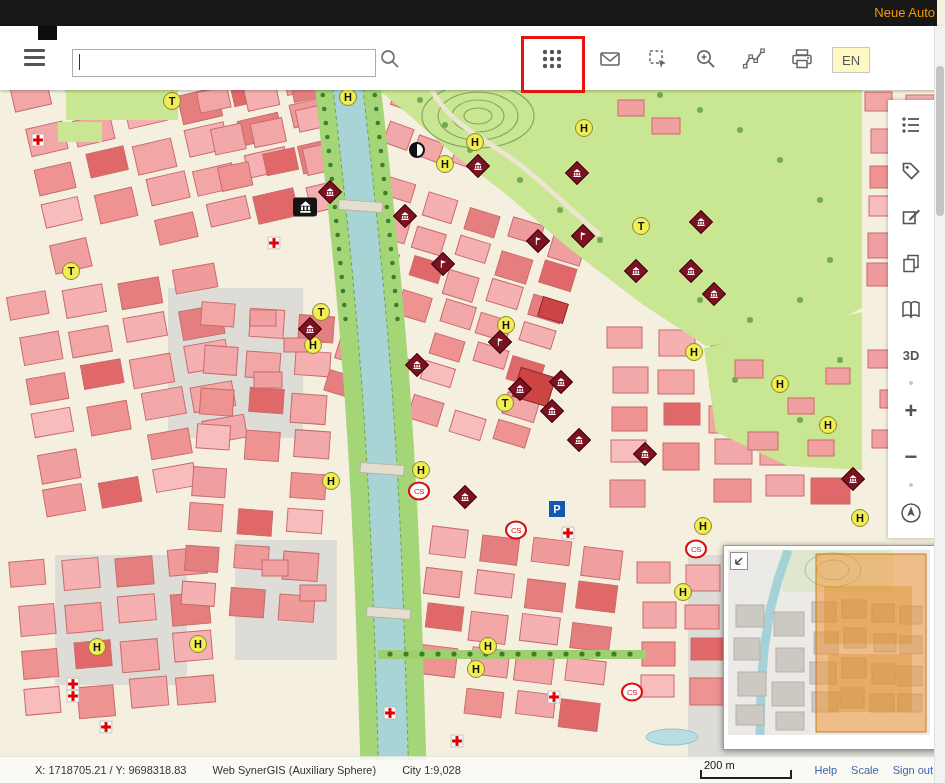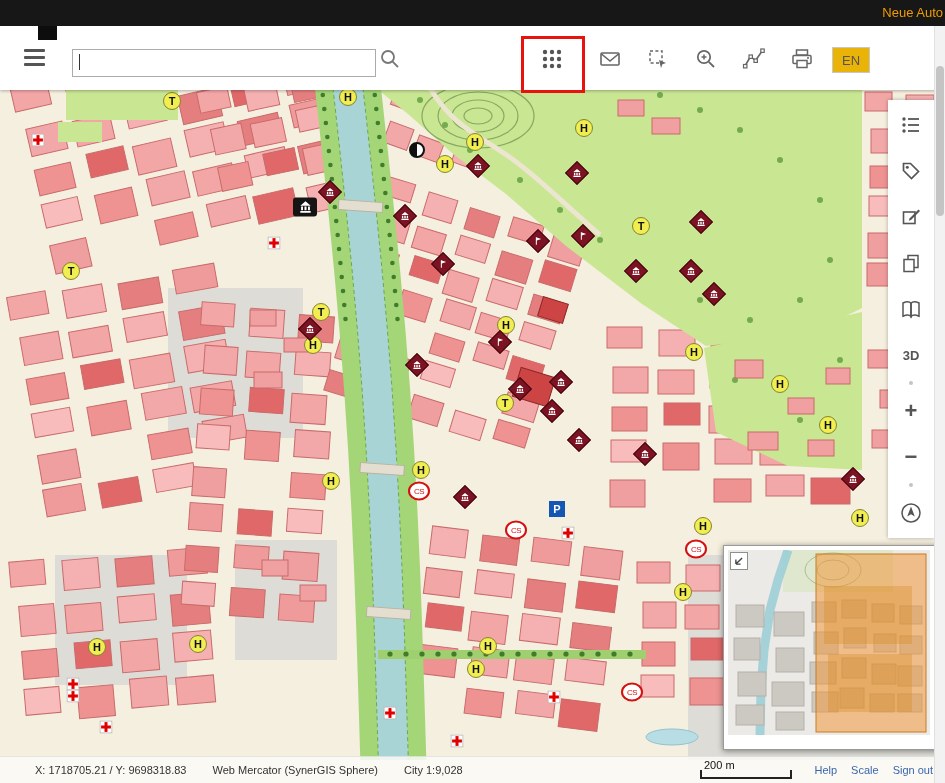--- a/index.html
+++ b/index.html
@@ -1,35 +1,35 @@
 <!DOCTYPE html>
 <html><head>
 <meta charset="utf-8">
 <style>
   html,body{margin:0;padding:0;background:#ddd;}
   .app{position:relative;width:945px;height:783px;overflow:hidden;
        font-family:"Liberation Sans",sans-serif;background:#f5efdf;}
   svg{display:block;}
   
-  .topbar{position:absolute;top:0;left:0;right:0;height:26px;background:#171717;z-index:30;overflow:hidden;}
+  .topbar{position:absolute;top:0;left:0;right:8px;height:26px;background:#171717;z-index:30;overflow:hidden;}
   .ticker{position:absolute;top:5px;right:2px;color:#ef9b00;font-size:13px;white-space:nowrap;}
   .logo-block{position:absolute;top:24px;left:38px;width:19px;height:16px;background:#0d0d0d;z-index:27;}
   
   .toolbar{position:absolute;top:26px;left:0;right:0;height:64px;background:#fff;z-index:25;
            box-shadow:0 1px 3px rgba(0,0,0,.28);}
   .hamburger{position:absolute;left:22px;top:19px;width:26px;height:26px;cursor:pointer;}
   .hamburger i{position:absolute;left:2px;width:21px;height:3px;background:#555;border-radius:1px;}
   .hamburger i:nth-child(1){top:4px}.hamburger i:nth-child(2){top:11px}.hamburger i:nth-child(3){top:18px}
   .search{position:absolute;left:72px;top:23px;width:290px;height:26px;border:1px solid #ababab;
           background:#fff;font-size:13px;padding:0 6px;outline:none;color:#222;}
   .caret{position:absolute;left:79px;top:28px;width:1px;height:16px;background:#333;}
   .tb-btn{position:absolute;top:16px;width:40px;height:34px;display:flex;align-items:center;
           justify-content:center;background:transparent;border:none;cursor:pointer;padding:0;}
   .lang{position:absolute;left:832px;top:21px;width:38px;height:26px;border:1px solid #c7c7c7;
-        background:#eab308;color:#555;font-size:13px;display:flex;align-items:center;justify-content:center;cursor:pointer;}
+        background:#fef9c3;color:#555;font-size:13px;display:flex;align-items:center;justify-content:center;cursor:pointer;}
   .hl{position:absolute;left:521px;top:36px;width:58px;height:51px;border:3px solid #e8120e;z-index:40;pointer-events:none;}
   
   .side{position:absolute;right:11px;top:100px;width:46px;background:#fff;z-index:22;
         box-shadow:0 0 4px rgba(0,0,0,.3);display:flex;flex-direction:column;align-items:center;padding:2px 0;}
   .side .sbtn{width:46px;height:46px;display:flex;align-items:center;justify-content:center;
               background:#fff;border:none;cursor:pointer;padding:0;}
   .side .txtbtn{font-size:13px;color:#555;font-weight:bold;font-family:"Liberation Sans",sans-serif;}
   .side .bigglyph{font-size:22px;color:#555;font-weight:bold;line-height:1;}
   .sep{width:4px;height:4px;border-radius:50%;background:#c4c4c4;margin:3px 0;}
   
@@ -852,21 +852,21 @@
         <rect x="170" y="144" width="24" height="18" fill="#ccc9c2" stroke="#b5b1a8" stroke-width="1"></rect>
         <rect x="88" y="4" width="110" height="178" fill="rgba(240,151,60,0.55)" stroke="#c87d20" stroke-width="1"></rect>
         <rect x="96" y="36" width="88" height="58" fill="rgba(215,138,32,0.35)" stroke="none" stroke-width="0"></rect>
         <rect x="100" y="104" width="84" height="58" fill="rgba(215,138,32,0.35)" stroke="none" stroke-width="0"></rect>
       </svg>
   </div>
 
   <div class="status">
     <div class="status-row">
       <span>X: 1718705.21 / Y: 9698318.83</span>
-      <span>Web Mercator (SynerGIS Sphere)</span>
+      <span>Web SynerGIS (Auxiliary Sphere)</span>
       <span>City 1:9,028</span>
     </div>
   </div>
 
   <div class="scalebar">
     <span class="lbl">200 m</span>
     <div class="bar"></div>
   </div>
 
   <div class="links">

